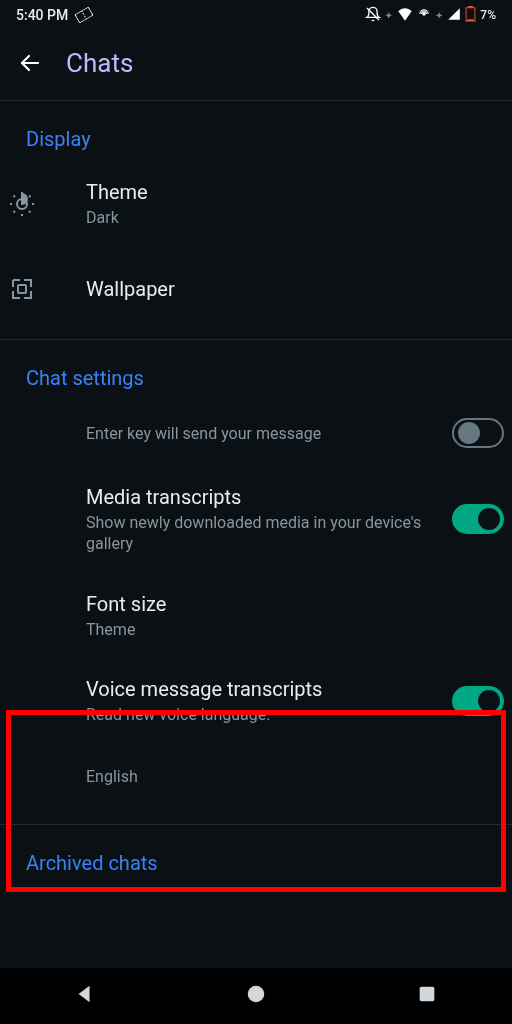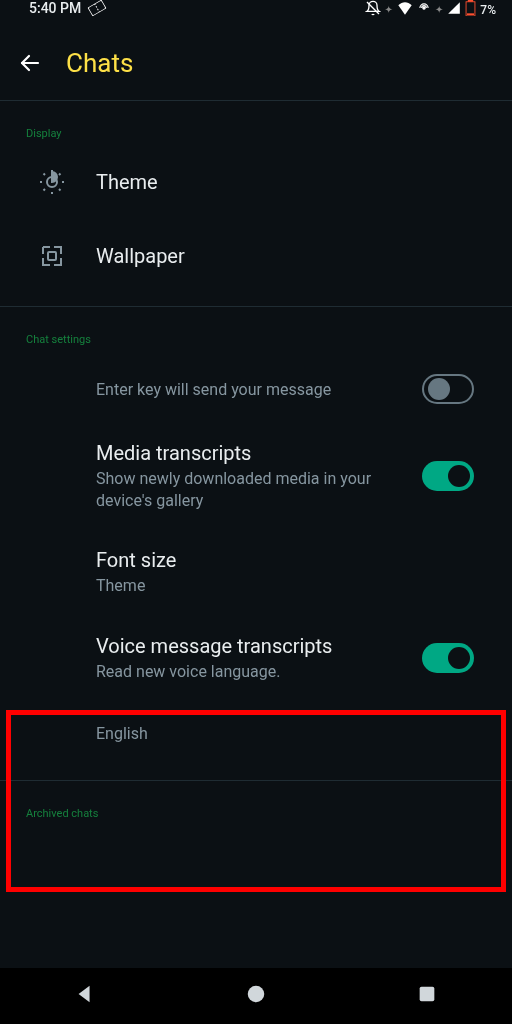--- a/index.html
+++ b/index.html
@@ -9,47 +9,47 @@
       background: #0b1014;
       color: #e9edef;
       font-family: -apple-system, Roboto, "Helvetica Neue", sans-serif;
       overflow: hidden;
       position: relative;
     }
     .status-bar {
       height: 30px;
       display: flex;
       justify-content: space-between;
-      align-items: flex-start;
+      align-items: center;
       padding: 0 16px;
       font-size: 14px;
       font-weight: 500;
-      margin-left: 13px;
     }
     .status-left { display: flex; align-items: center; gap: 8px; }
     .status-right { display: flex; align-items: center; gap: 4px; font-size: 12px; }
     .status-right svg, .status-right span.icon { display: inline-flex; }
     .header {
       display: flex;
       align-items: center;
       padding: 18px 18px 22px 18px;
       gap: 24px;
     }
     .back-arrow { width: 24px; height: 24px; }
-    .header-title { font-size: 26px; font-weight: 400; color: #fde047; }
+    .header-title { font-size: 26px; font-weight: 400; color: #c4b5fd; }
     .divider { height: 1px; background: #1f2c33; width: 100%; }
     .section-title {
-      color: #15803d;
-      font-size: 11px;
+      color: #3b82f6;
+      font-size: 20px;
       padding: 26px 16px 10px 26px;
     }
     .setting-item {
       display: flex;
       align-items: center;
-      padding: 18px 38px;
+      padding: 18px 8px;
+      gap: 20px;
     }
     .setting-icon {
       width: 28px;
       height: 28px;
       margin-right: 30px;
       display: flex;
       align-items: center;
       justify-content: center;
       flex-shrink: 0;
     }
@@ -180,20 +180,21 @@
         <line x1="22" y1="12" x2="24" y2="12"></line>
         <line x1="0" y1="12" x2="2" y2="12"></line>
         <line x1="19" y1="5" x2="20.5" y2="3.5"></line>
         <line x1="3.5" y1="20.5" x2="5" y2="19"></line>
         <line x1="19" y1="19" x2="20.5" y2="20.5"></line>
         <line x1="3.5" y1="3.5" x2="5" y2="5"></line>
       </svg>
   </span>
   <div class="setting-text">
     <div class="setting-title">Theme</div>
+    <div class="setting-subtitle">Dark</div>
   </div>
 </div>
 
 <div class="pad-spacer"></div>
 
 <div class="setting-item">
   <span class="setting-icon">
     <svg width="24" height="24" viewBox="0 0 24 24" fill="none" stroke="#8696a0" stroke-width="2">
         <path d="M3 3h7M14 3h7v7M21 14v7h-7M10 21H3v-7M3 10V3"></path>
         <rect x="8" y="8" width="8" height="8" rx="1"></rect>

